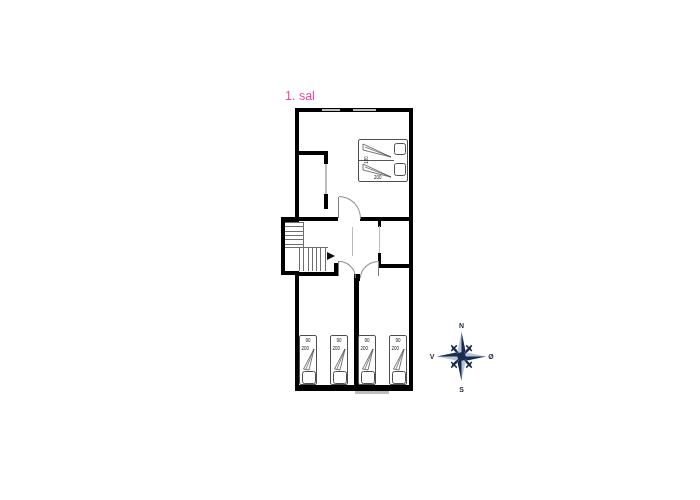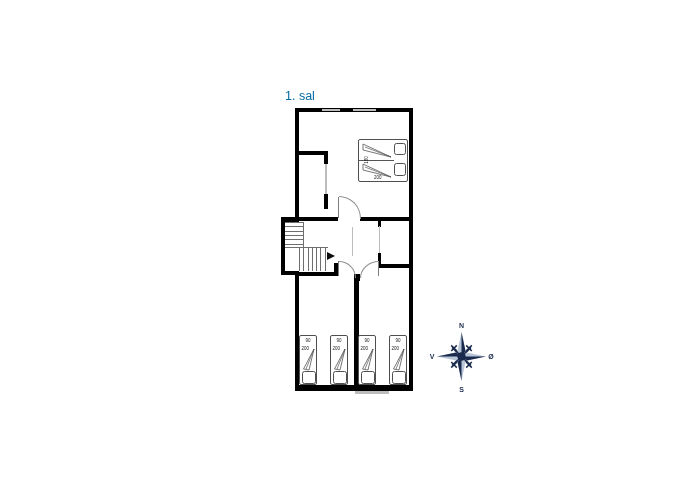--- a/index.html
+++ b/index.html
@@ -26,21 +26,21 @@
   
   .bed{position:absolute;border:1px solid #4f4f4f;border-radius:2px;background:#fff;box-sizing:border-box}
   .pillow{position:absolute;border:1px solid #4f4f4f;border-radius:2.5px;background:#fff;box-sizing:border-box}
   .lbl{position:absolute;font-size:4.5px;line-height:1;color:#222;white-space:nowrap}
   .lbl.center{left:0;right:0;text-align:center}
   .vlbl{position:absolute;font-size:4.5px;line-height:1;color:#222;white-space:nowrap;
         display:flex;align-items:center;justify-content:center;transform:rotate(-90deg)}
   .mattress-line{position:absolute;background:#555}
   .duvet{position:absolute}
   
-  #page-title{position:absolute;left:285px;top:89px;font-size:12.5px;color:#0369a1}
+  #page-title{position:absolute;left:285px;top:89px;font-size:12.5px;color:#ec4899}
   
   #compass{position:absolute;left:427px;top:318px}
   #compass text{font-size:7px;font-family:"Liberation Sans",sans-serif;fill:var(--compassDark,#1b2b4d);font-weight:bold}
 </style>
 </head>
 <body>
 
 <div id="stage">
 
   <div id="page-title">1. sal</div>

